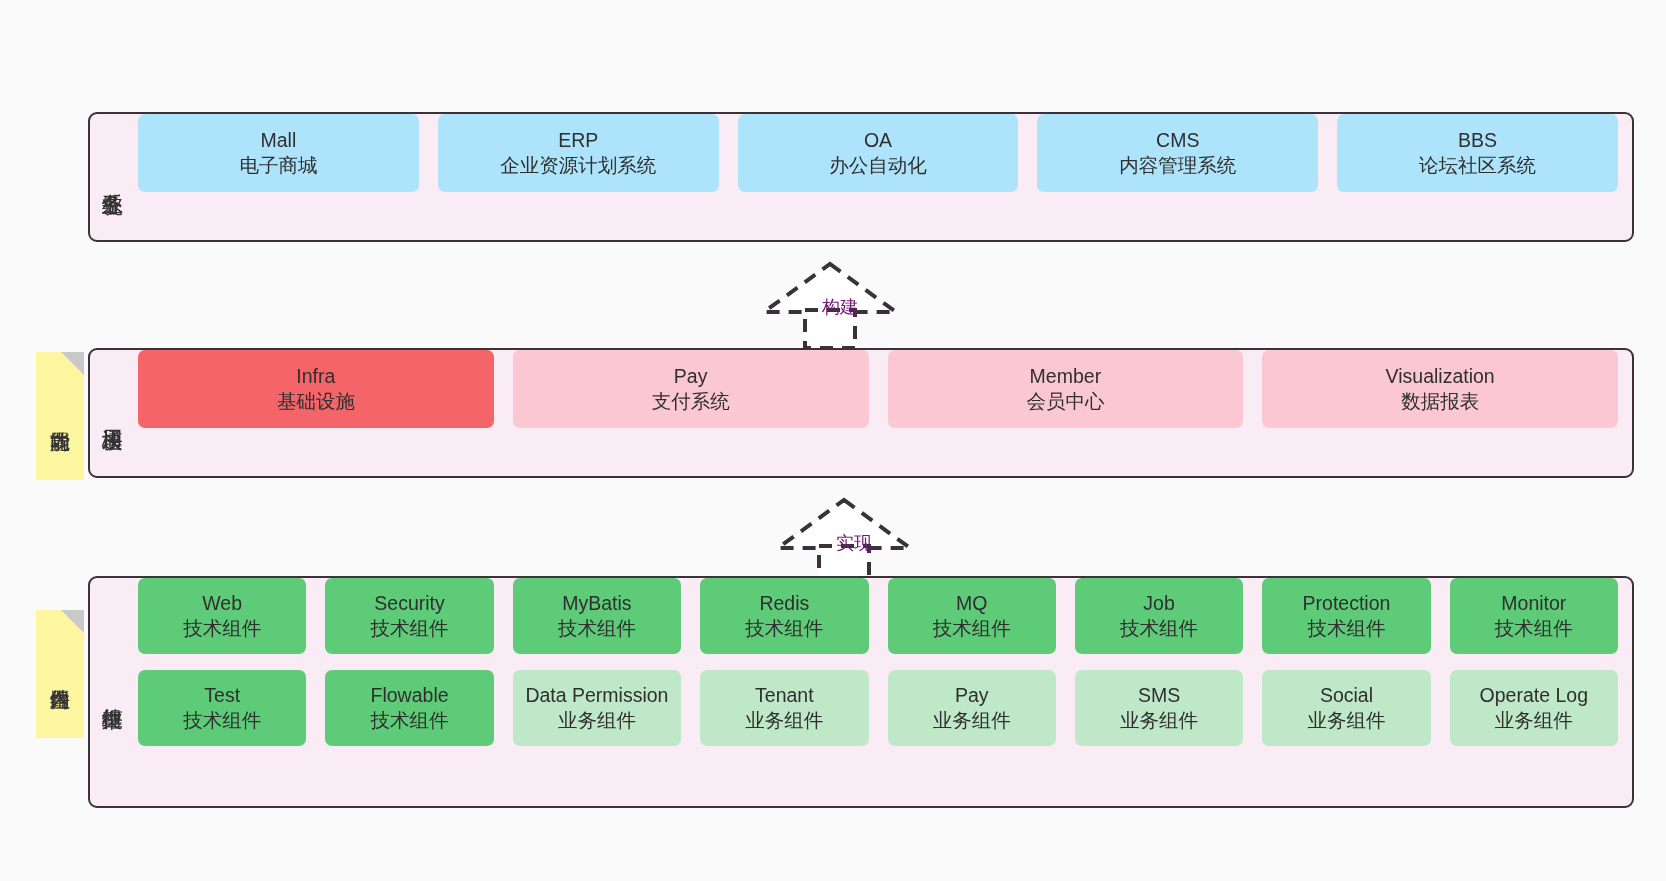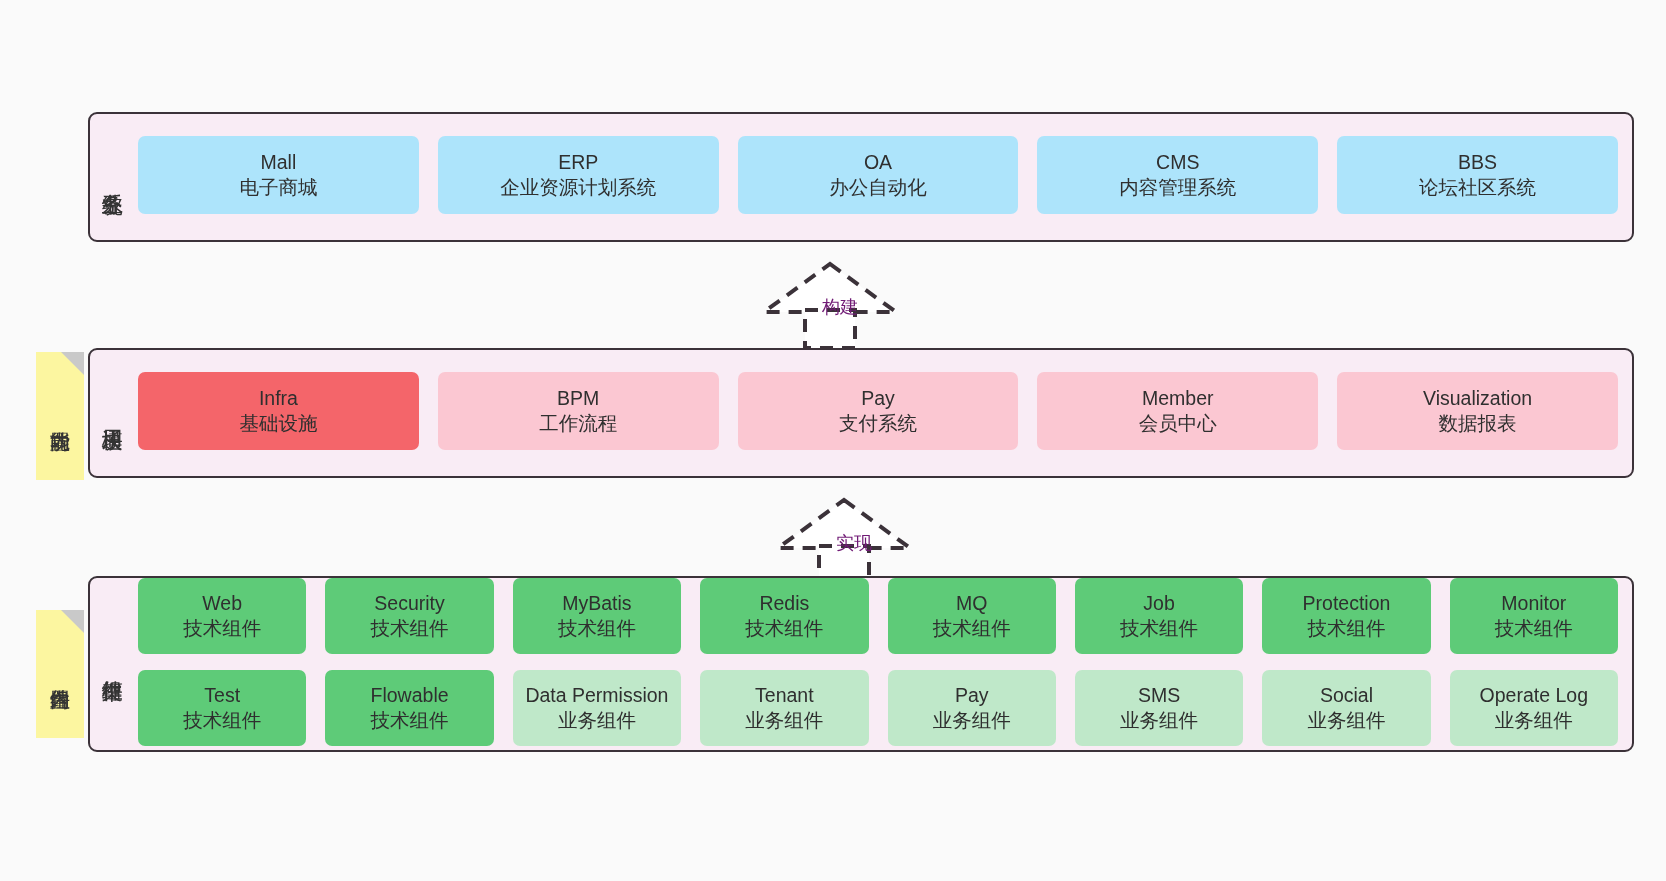--- a/index.html
+++ b/index.html
@@ -45,21 +45,21 @@
     writing-mode: vertical-rl;
     text-orientation: upright;
     white-space: pre;
     user-select: none;
   }
 
   .layer-body {
     flex: 1 1 auto;
     display: flex;
     flex-direction: column;
-    justify-content: center;
+    justify-content: flex-start;
     gap: 18px;
     padding: 0 14px 4px 4px;
   }
 
   .row {
     display: flex;
     gap: 19px;
     align-items: stretch;
   }
 
@@ -179,24 +179,20 @@
 
   <div class="layer" id="layer-common-module" style="left:88px; top:348px; width:1546px; height:130px;">
     <div class="layer-title">通用模块</div>
     <div class="layer-body">
       <div class="row" style="height:78px;">
         <div class="node core">
           <span class="ln">Infra</span>
           <span class="ln">基础设施</span>
         </div>
         <div class="node mod">
-          <span class="ln">BPM</span>
-          <span class="ln">工作流程</span>
-        </div>
-        <div class="node mod">
           <span class="ln">Pay</span>
           <span class="ln">支付系统</span>
         </div>
         <div class="node mod">
           <span class="ln">Member</span>
           <span class="ln">会员中心</span>
         </div>
         <div class="node mod">
           <span class="ln">Visualization</span>
           <span class="ln">数据报表</span>
@@ -211,21 +207,21 @@
       <rect x="49" y="52" width="50" height="38" fill="#ffffff" stroke="#3b3239" stroke-width="4" stroke-dasharray="13,9"></rect>
     </svg>
     <div class="arrow-label" style="left:66px; top:37px;">实现</div>
   </div>
 
   <div class="sticky" style="left:36px; top:610px; width:48px; height:128px;">
     <span class="fold"></span>
     <span>内置组件</span>
   </div>
 
-  <div class="layer" id="layer-framework-component" style="left:88px; top:576px; width:1546px; height:176px;">
+  <div class="layer" id="layer-framework-component" style="left:88px; top:576px; width:1546px; height:232px;">
     <div class="layer-title">框架组件</div>
     <div class="layer-body" style="gap:16px;">
 
       <div class="row" style="height:76px;">
         <div class="node tech">
           <span class="ln">Web</span>
           <span class="ln">技术组件</span>
         </div>
         <div class="node tech">
           <span class="ln">Security</span>

